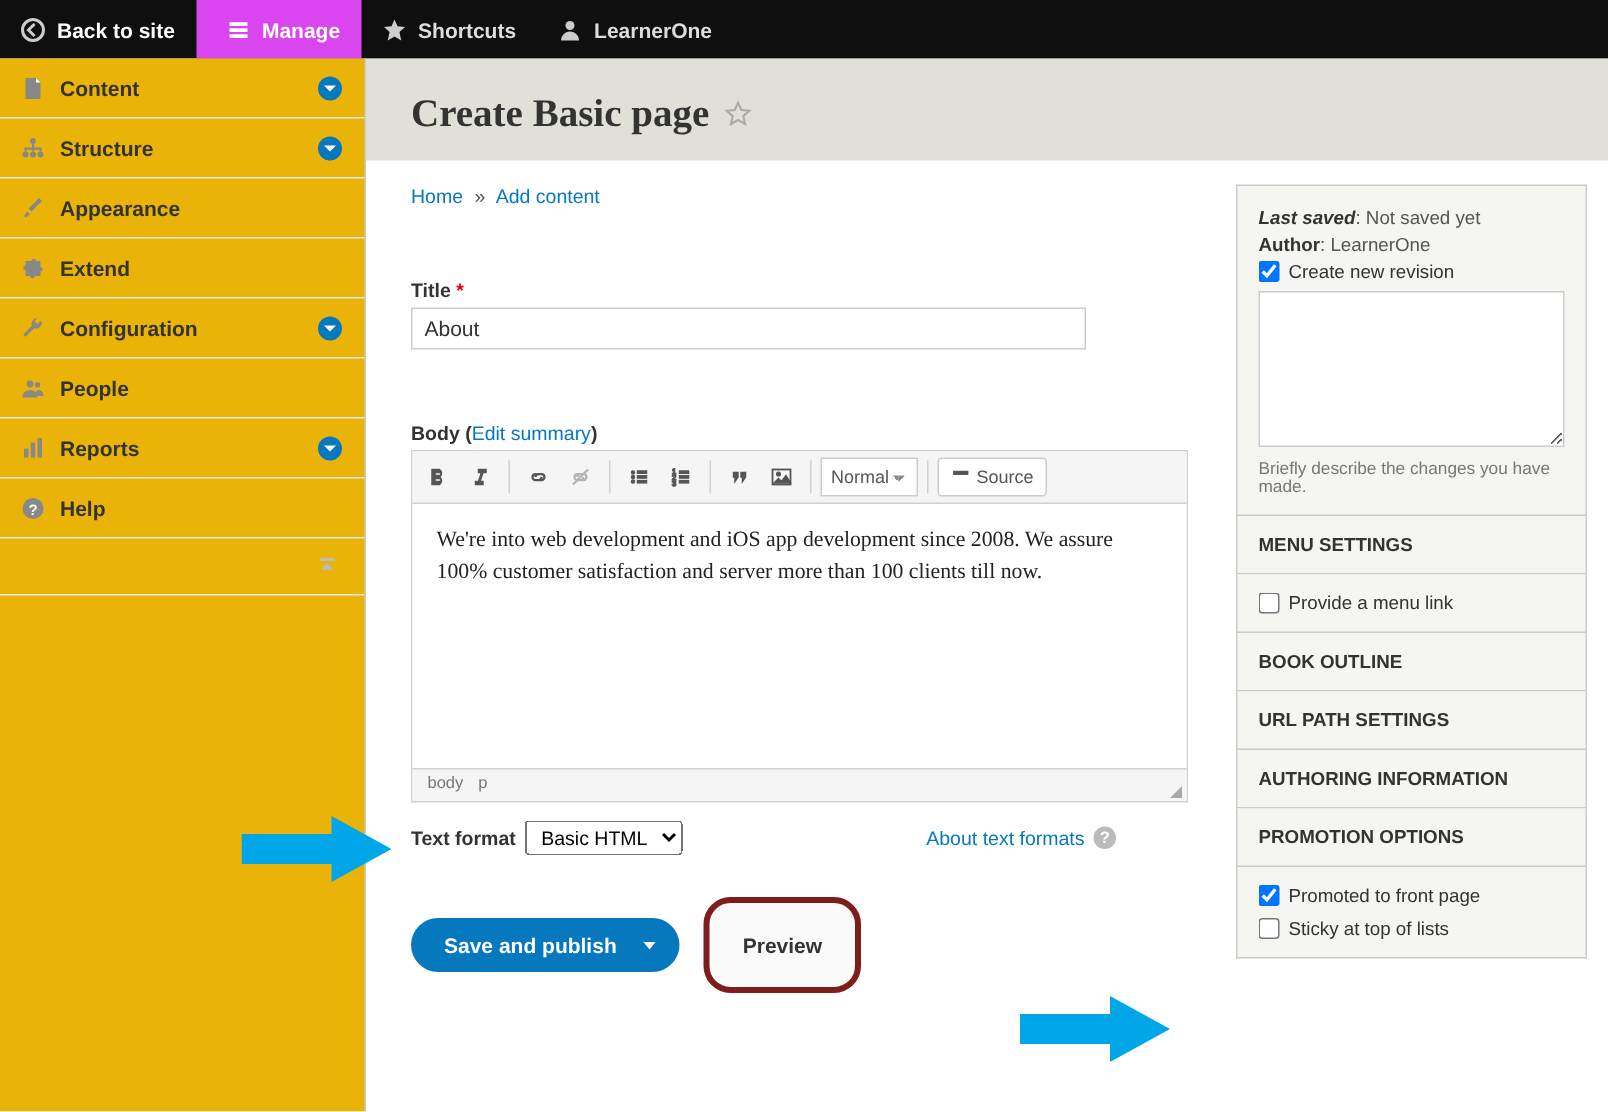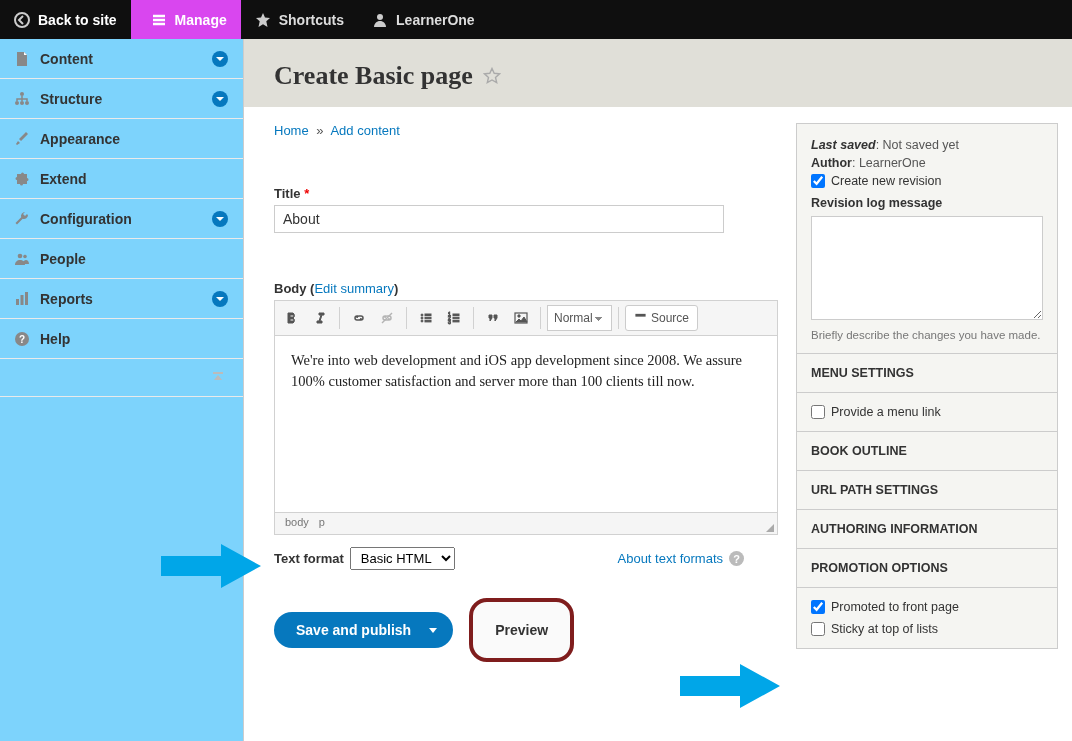--- a/index.html
+++ b/index.html
@@ -9,39 +9,39 @@
 .toolbar { background: #0f0f0f; height: 39px; display: flex; align-items: stretch; color: #fff; font-size: 14px; }
 .toolbar-item { display: flex; align-items: center; padding: 0 14px; cursor: pointer; gap: 8px; }
 .toolbar-item.back { font-weight: bold; }
 .toolbar-item.manage { background: #d946ef; font-weight: bold; padding-left: 20px; }
 .toolbar svg { width: 16px; height: 16px; fill: #ccc; }
 .toolbar .hamburger-icon line { stroke: #fff; stroke-width: 2.5; }
 .toolbar-item.shortcuts, .toolbar-item.user { color: #ddd; font-weight: bold; }
 
 
 .layout { display: flex; height: calc(741px - 39px); }
-.sidebar { width: 244px; background: #7dd3fc; border-right: 1px solid #ccc; font-size: 14px; }
+.sidebar { width: 244px; background: #eab308; border-right: 1px solid #ccc; font-size: 14px; }
 .sidebar-item { display: flex; align-items: center; padding: 0 14px; height: 40px; border-bottom: 1px solid #eaeaea; cursor: pointer; color: #333; font-weight: bold; gap: 10px; }
 .sidebar-item svg.nav-icon { width: 16px; height: 16px; fill: #888; flex-shrink: 0; }
 .sidebar-item .label { flex: 1; }
 .sidebar-item .chev { width: 18px; height: 18px; }
 .chev circle { fill: #0678be; }
 .chev path { fill: #fff; }
 .sidebar-collapse { height: 38px; display: flex; align-items: center; justify-content: flex-end; padding-right: 18px; border-bottom: 1px solid #eaeaea; }
 .sidebar-collapse svg { width: 14px; height: 14px; fill: #bbb; }
 
 
 .main { flex: 1; display: flex; flex-direction: column; overflow: hidden; }
 .page-title-bar { background: #e0dfd8; padding: 22px 30px 16px; display: flex; align-items: center; gap: 10px; }
 .page-title-bar h1 { font-family: Georgia, serif; font-weight: bold; font-size: 26px; color: #333; }
 .star-icon { width: 18px; height: 18px; fill: none; stroke: #aaa; stroke-width: 1.4; }
 
 .content-row { display: flex; padding: 16px 14px 0 30px; gap: 18px; flex: 1; overflow: visible; }
 .form-col { flex: 1; min-width: 0; }
-.side-col { width: 262px; flex-shrink: 0; }
+.side-col { width: 234px; flex-shrink: 0; }
 
 
 .breadcrumb { font-size: 13px; margin-bottom: 18px; }
 .breadcrumb a { color: #0678be; text-decoration: none; }
 .breadcrumb .sep { margin: 0 4px; color: #555; }
 
 
 .field-label { font-weight: bold; font-size: 13px; color: #333; margin-bottom: 4px; display: block; }
 .field-label .req { color: #e00; }
 .text-input { width: 450px; max-width: 100%; padding: 5px 8px; border: 1px solid #ccc; font-size: 14px; background: #fff; color: #333; }
@@ -336,21 +336,20 @@
       </div>
 
       <div class="side-col">
         <div class="meta-box">
           <div class="line"><span class="k">Last saved</span>: <span>Not saved yet</span></div>
           <div class="line"><span class="k2">Author</span>: <span>LearnerOne</span></div>
           <label>
               <input type="checkbox" checked="" style=""> 
               <span>Create new revision</span>
             </label>
-          <div style="margin-top:8px;font-weight:bold;color:#333">Revision log message</div>
           <textarea style=""></textarea>
           <div class="hint">Briefly describe the changes you have made.</div>
         </div>
         <div class="details header">MENU SETTINGS</div>
         <div class="details">
           <label>
               <input type="checkbox" style=""> 
               <span>Provide a menu link</span>
             </label>
         </div>

